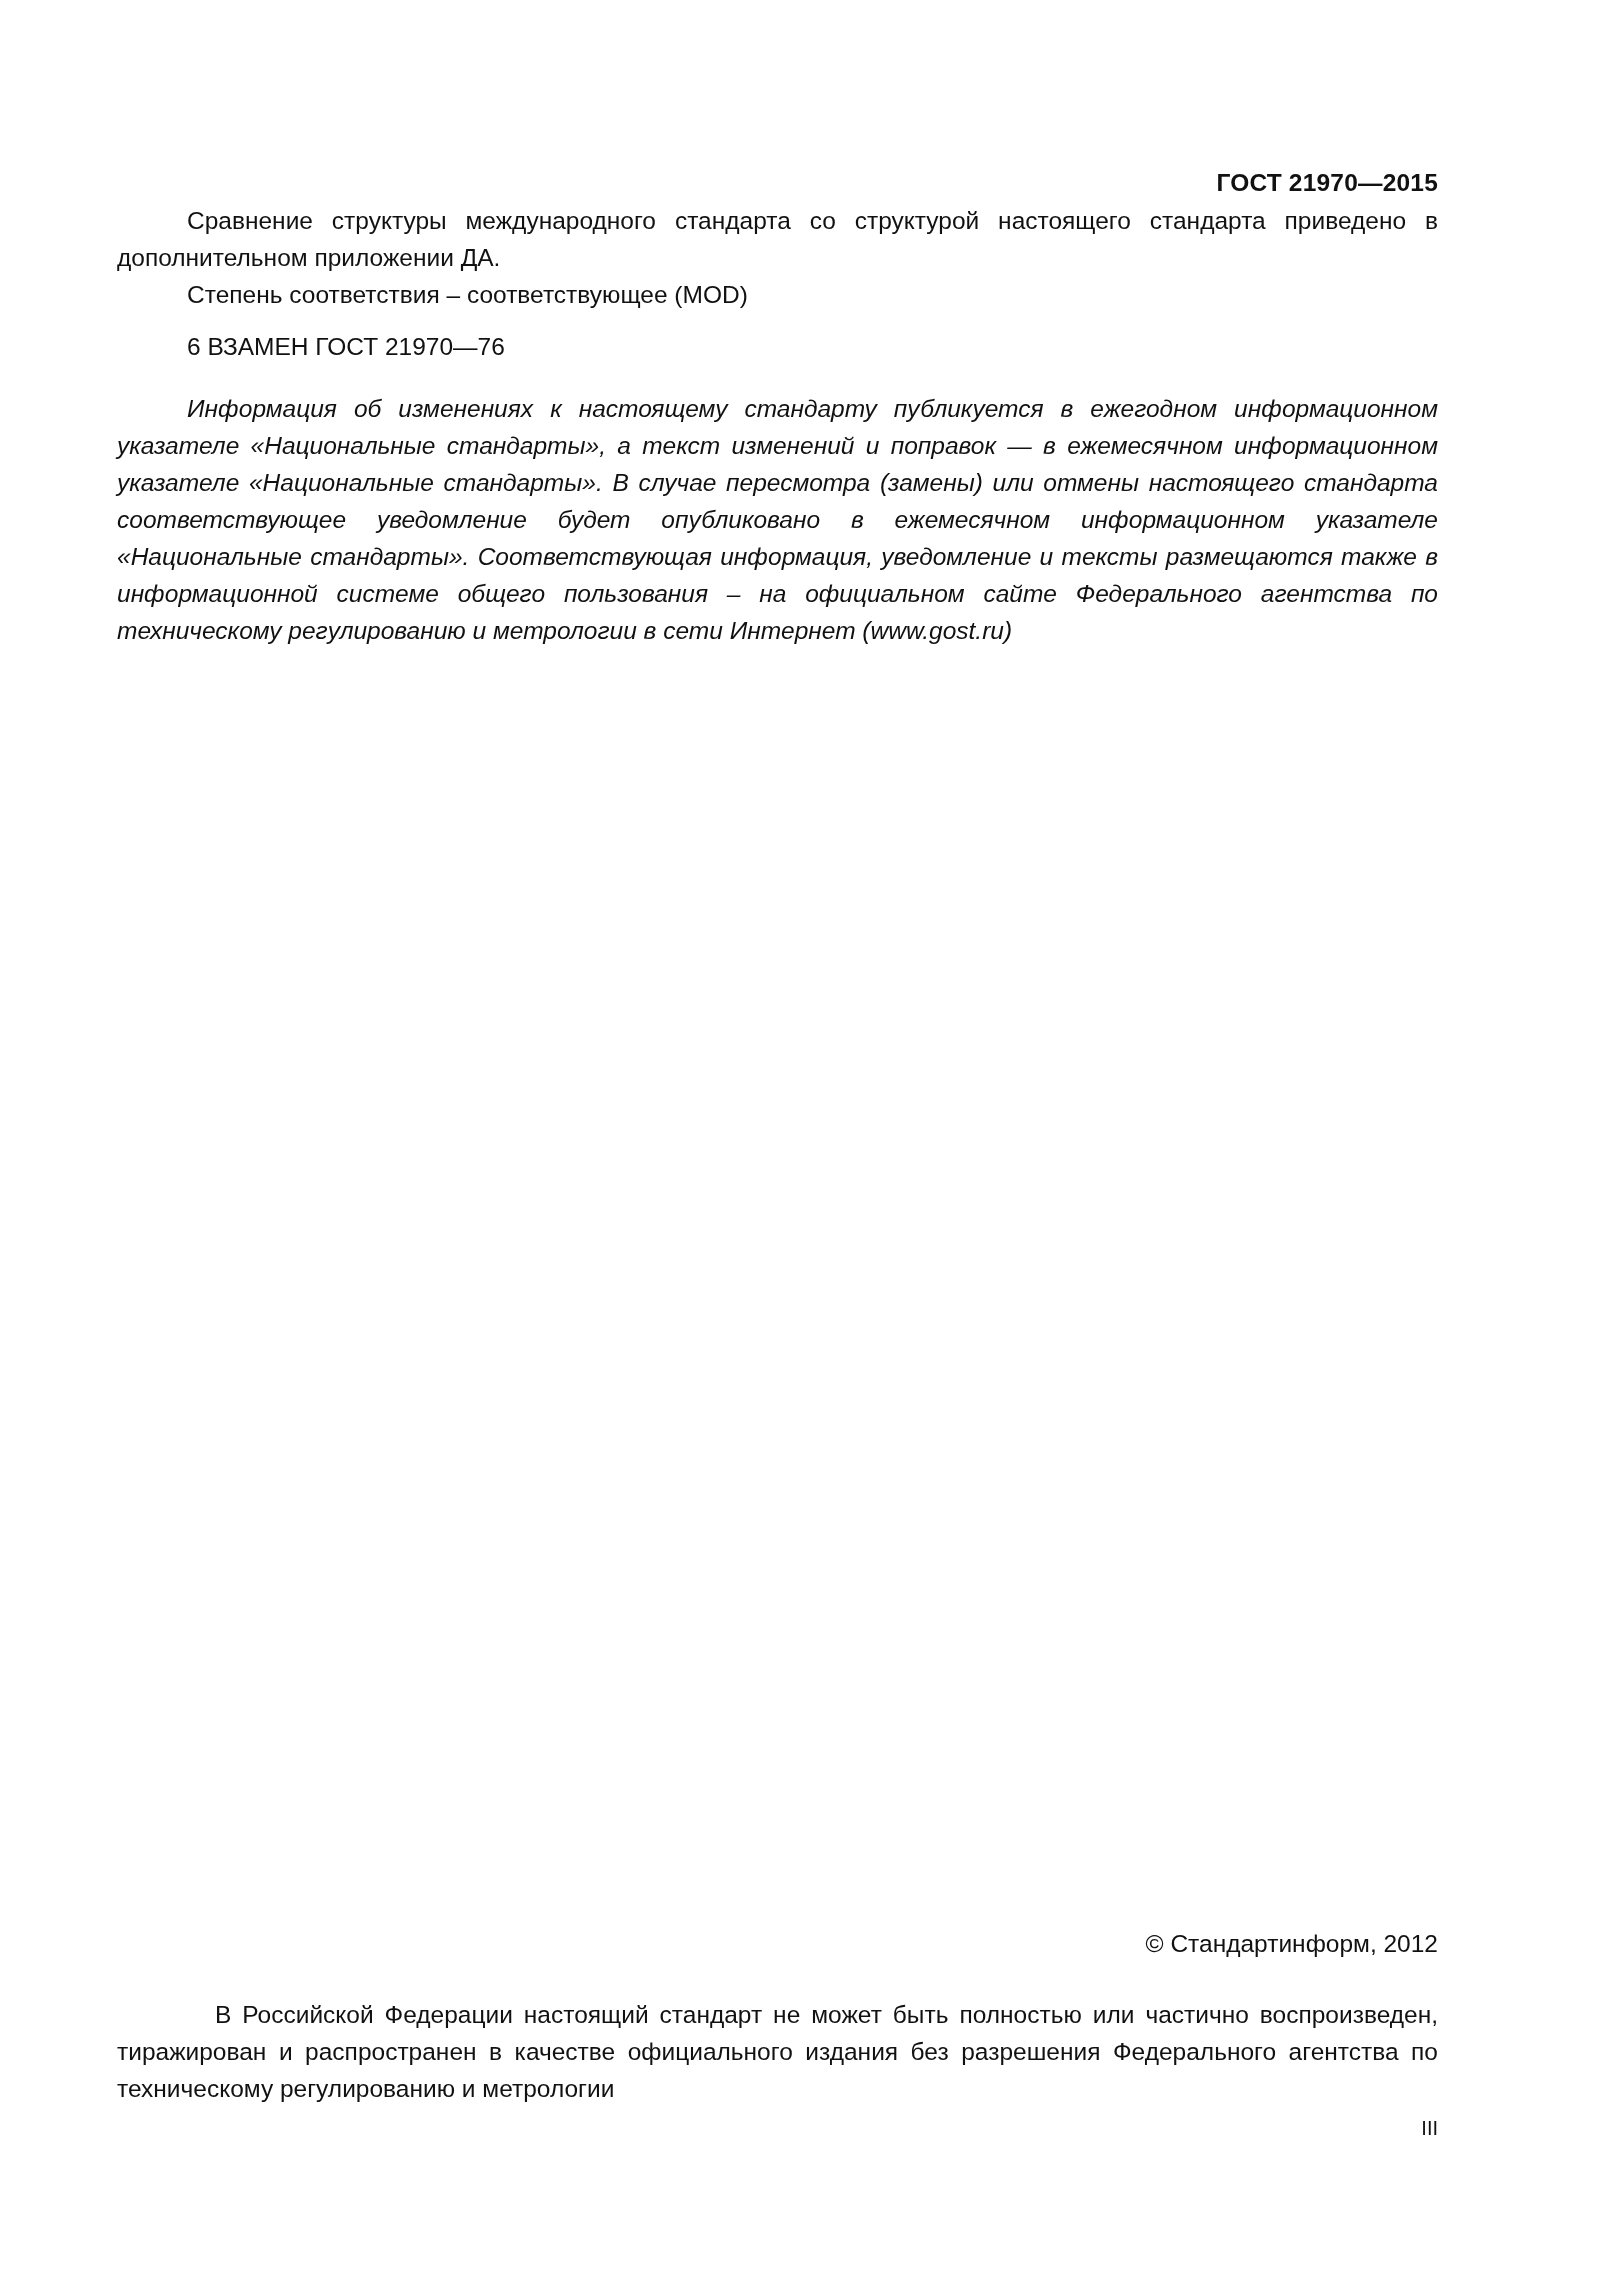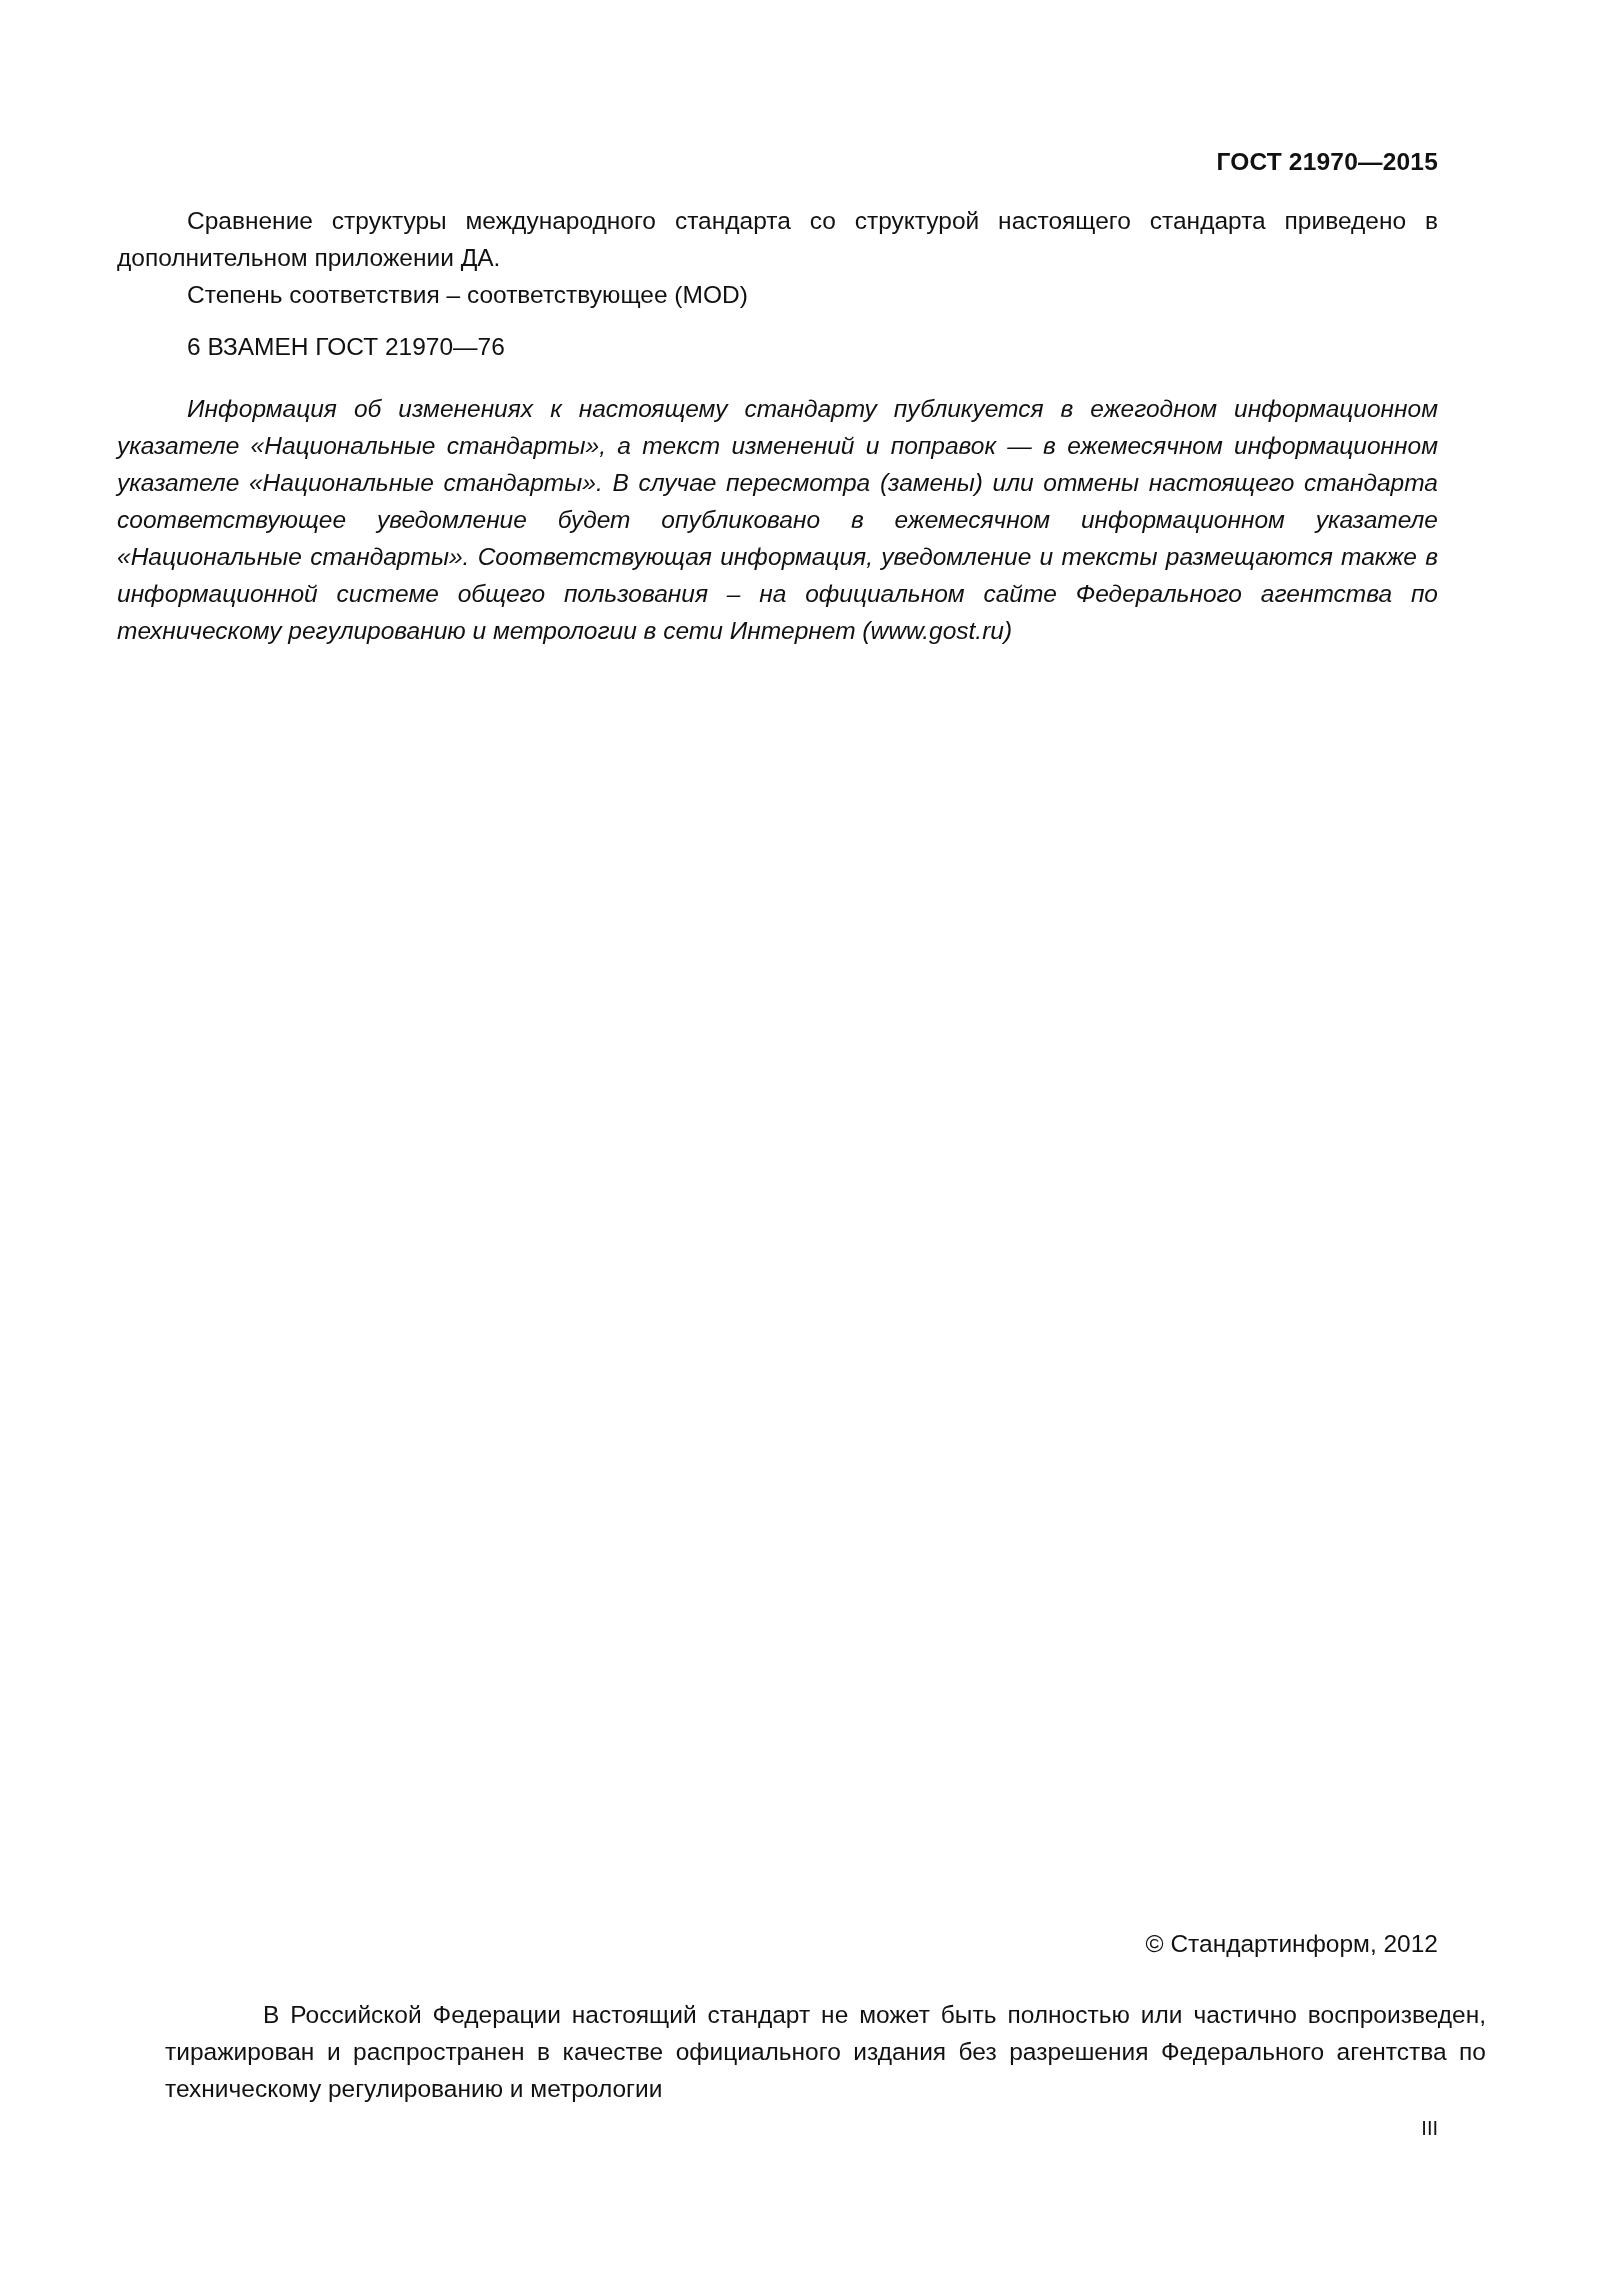--- a/index.html
+++ b/index.html
@@ -17,21 +17,21 @@
     }
     .page {
       position: absolute;
       left: 0; top: 0;
       width: 1620px;
       height: 2293px;
       background: #ffffff;
     }
     .header-code {
       position: absolute;
-      top: 148px;
+      top: 169px;
       right: 182px;
       font-size: 24.5px;
       font-weight: bold;
       letter-spacing: 0.2px;
     }
     .block {
       position: absolute;
       left: 117px;
       width: 1321px;
       font-size: 24.5px;
@@ -52,21 +52,20 @@
     .replace-block { top: 328px; }
     .info-block { top: 390px; }
     .copyright {
       position: absolute;
       top: 1930px;
       right: 182px;
       font-size: 24.5px;
     }
     .rights-block {
       top: 1996px;
-      margin-left: 48px;
     }
     .rights-block .para {
       text-indent: 98px;
     }
     .page-number {
       position: absolute;
       top: 2117px;
       right: 182px;
       font-size: 20px;
     }

